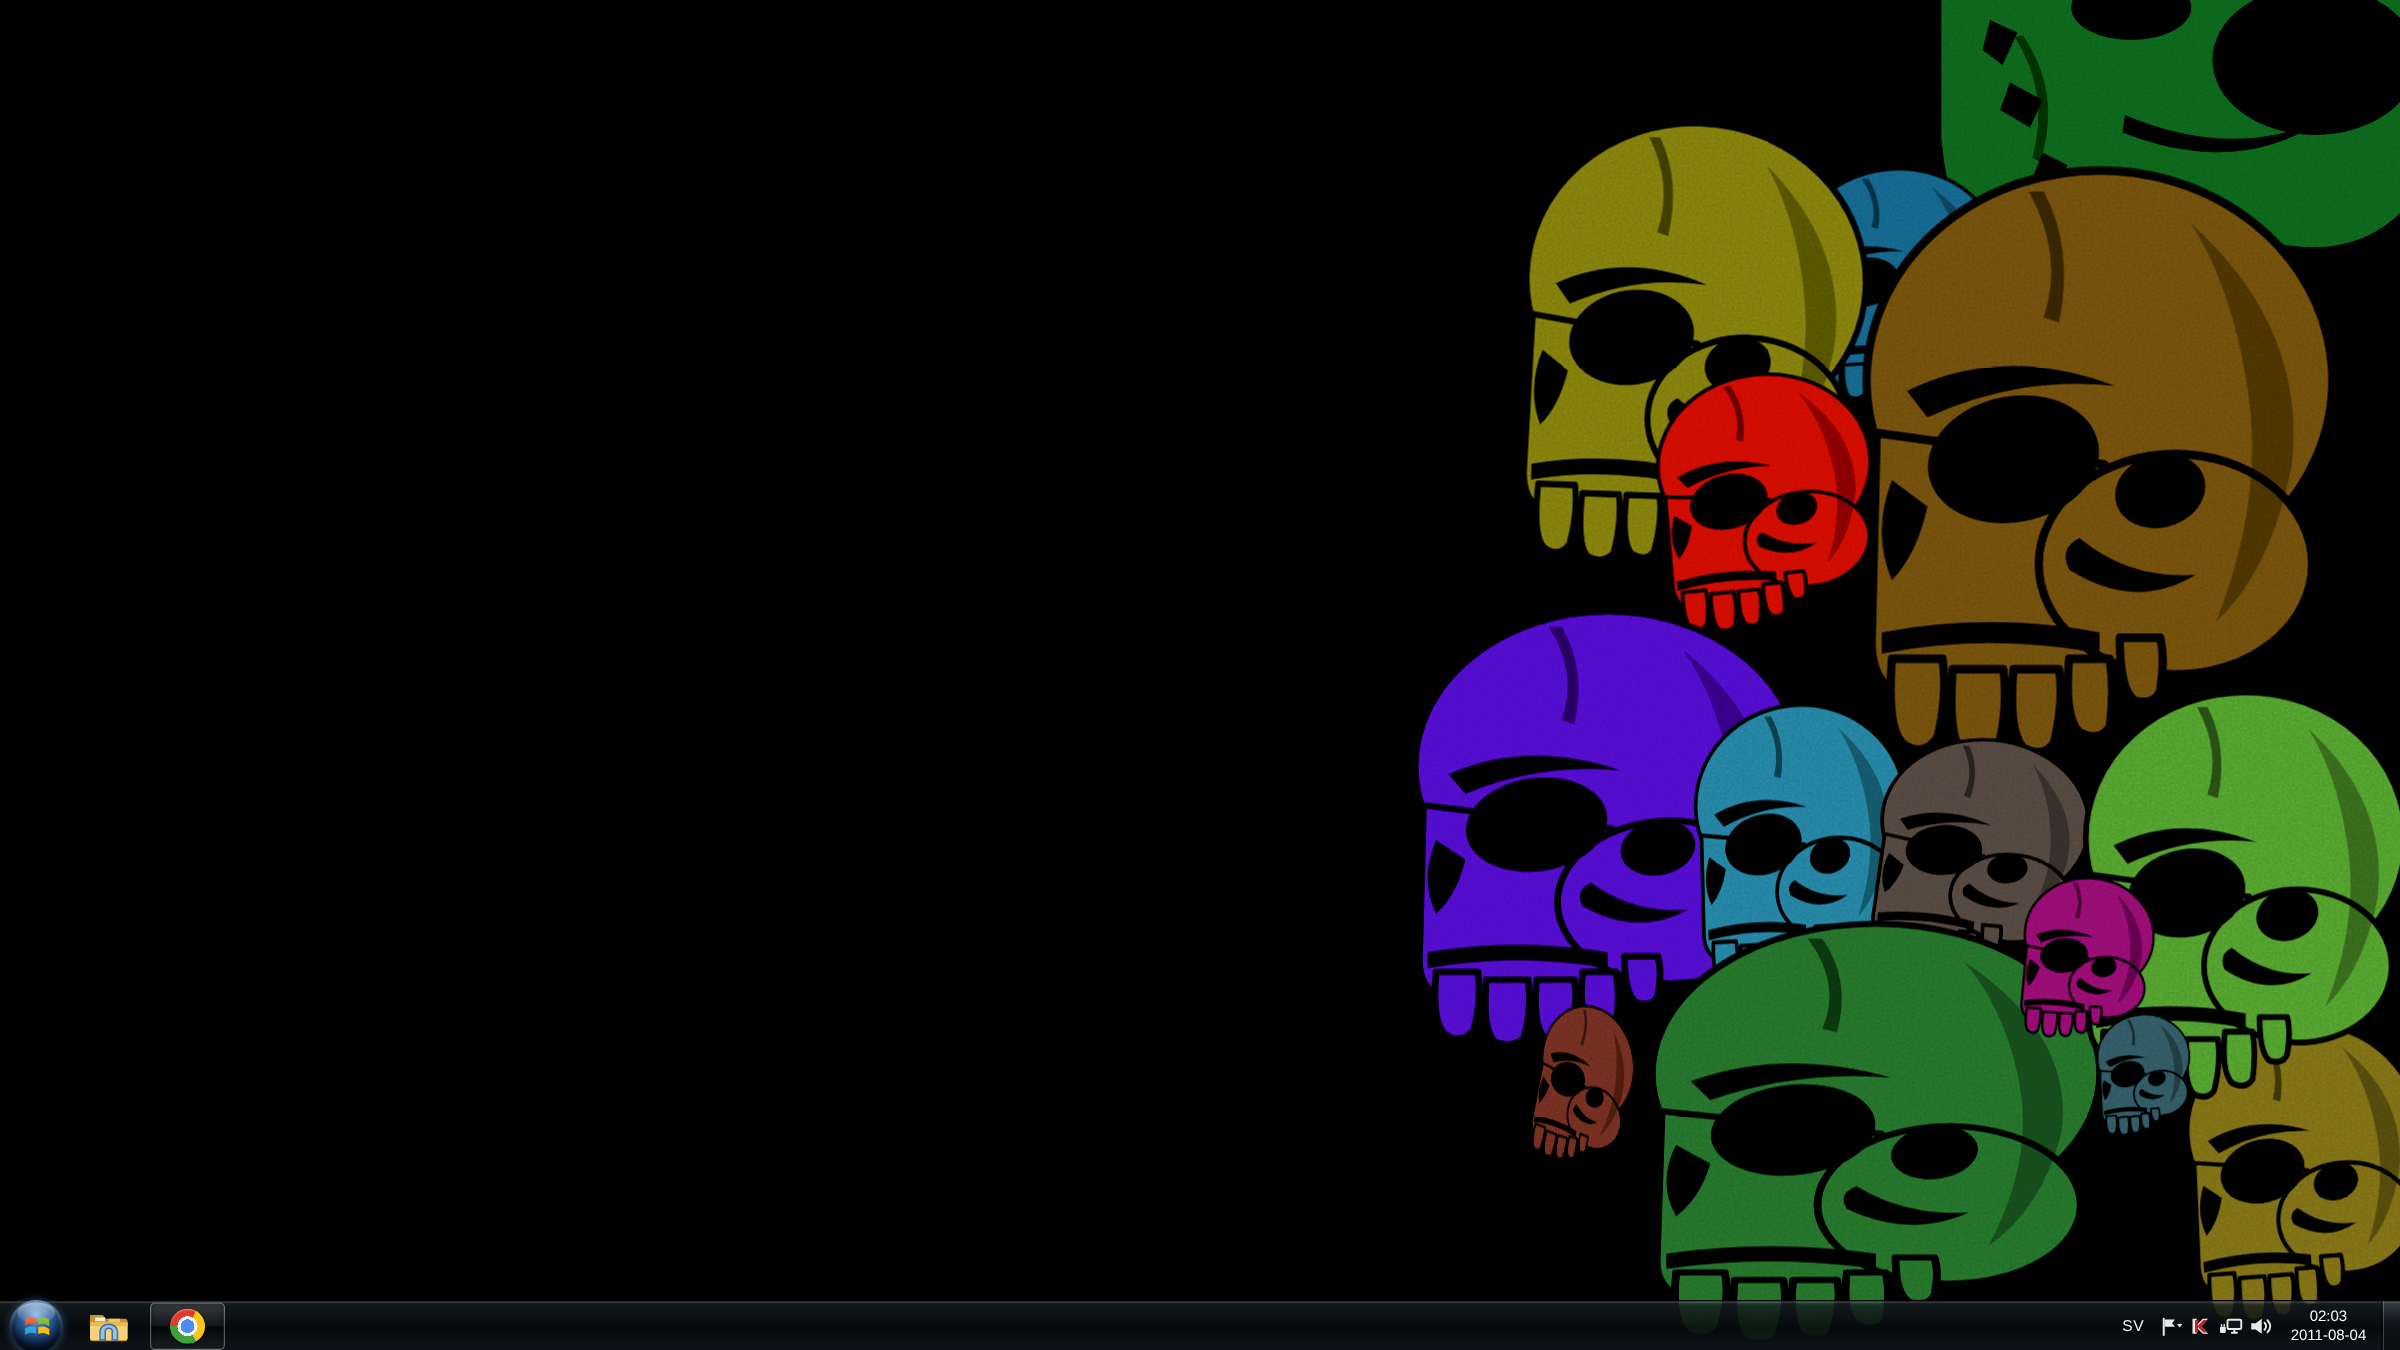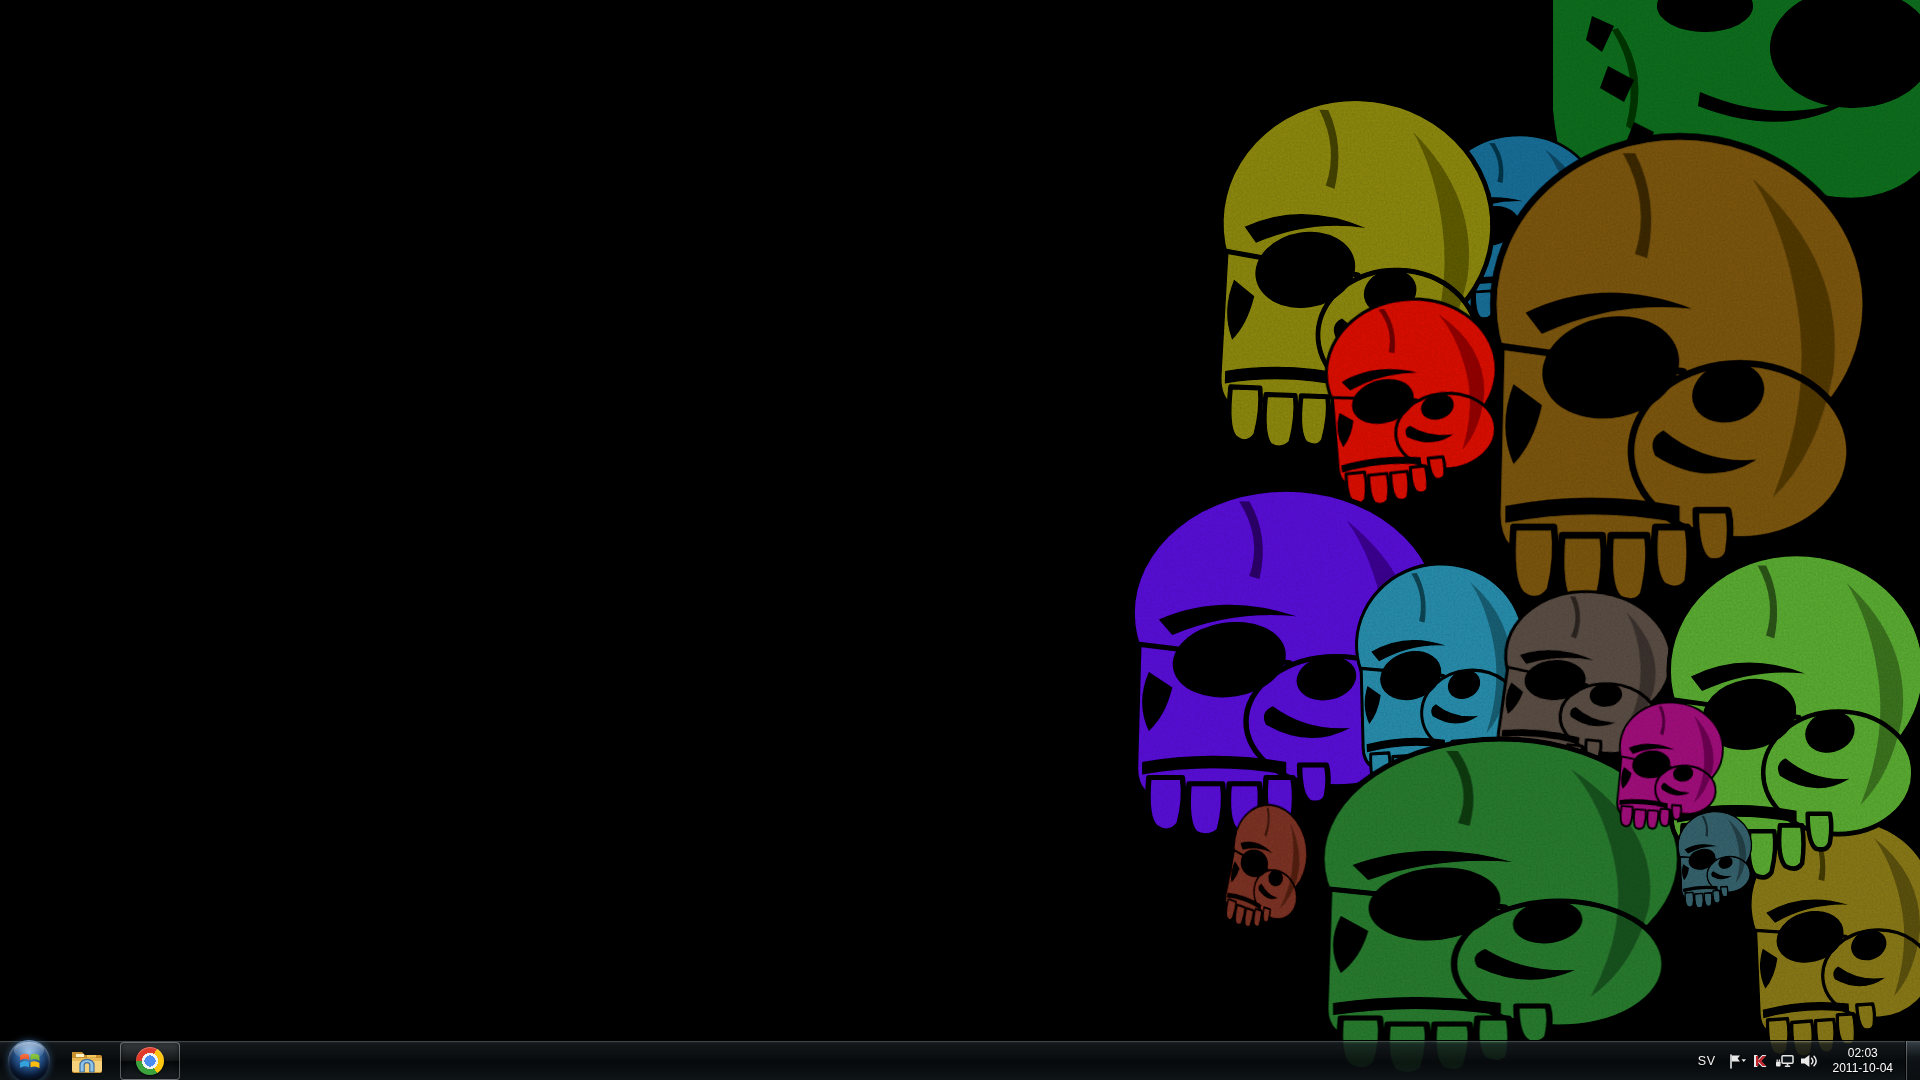--- a/index.html
+++ b/index.html
@@ -210,20 +210,20 @@
 
         <span class="tray-icon">
           <svg width="19" height="16" viewBox="0 0 19 16">
             <path fill="#e9e9e9" d="M2 5.5 h3.6 L10.4 2 v12 L5.6 10.5 H2 Z"></path>
             <path d="M12.6 5.2 q2.6 2.8 0 5.6 M15 3.2 q4.4 4.8 0 9.6" stroke="#e9e9e9" stroke-width="1.5" fill="none" stroke-linecap="round"></path>
           </svg>
         </span>
 
         <div class="tray-clock">
           <div>02:03</div>
-          <div>2011-10-04</div>
+          <div>2011-08-04</div>
         </div>
 
         <div class="show-desktop"></div>
       </div>
     </div>
   </div>
 </div>
 
 </body></html>

